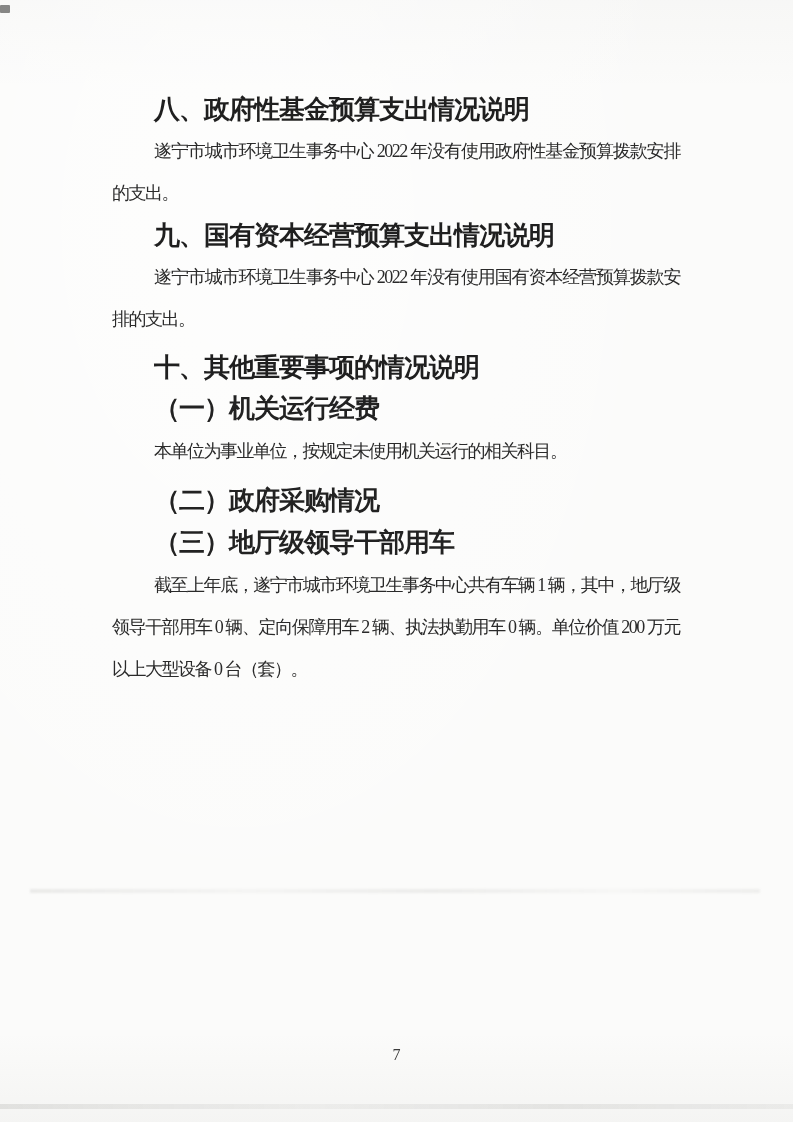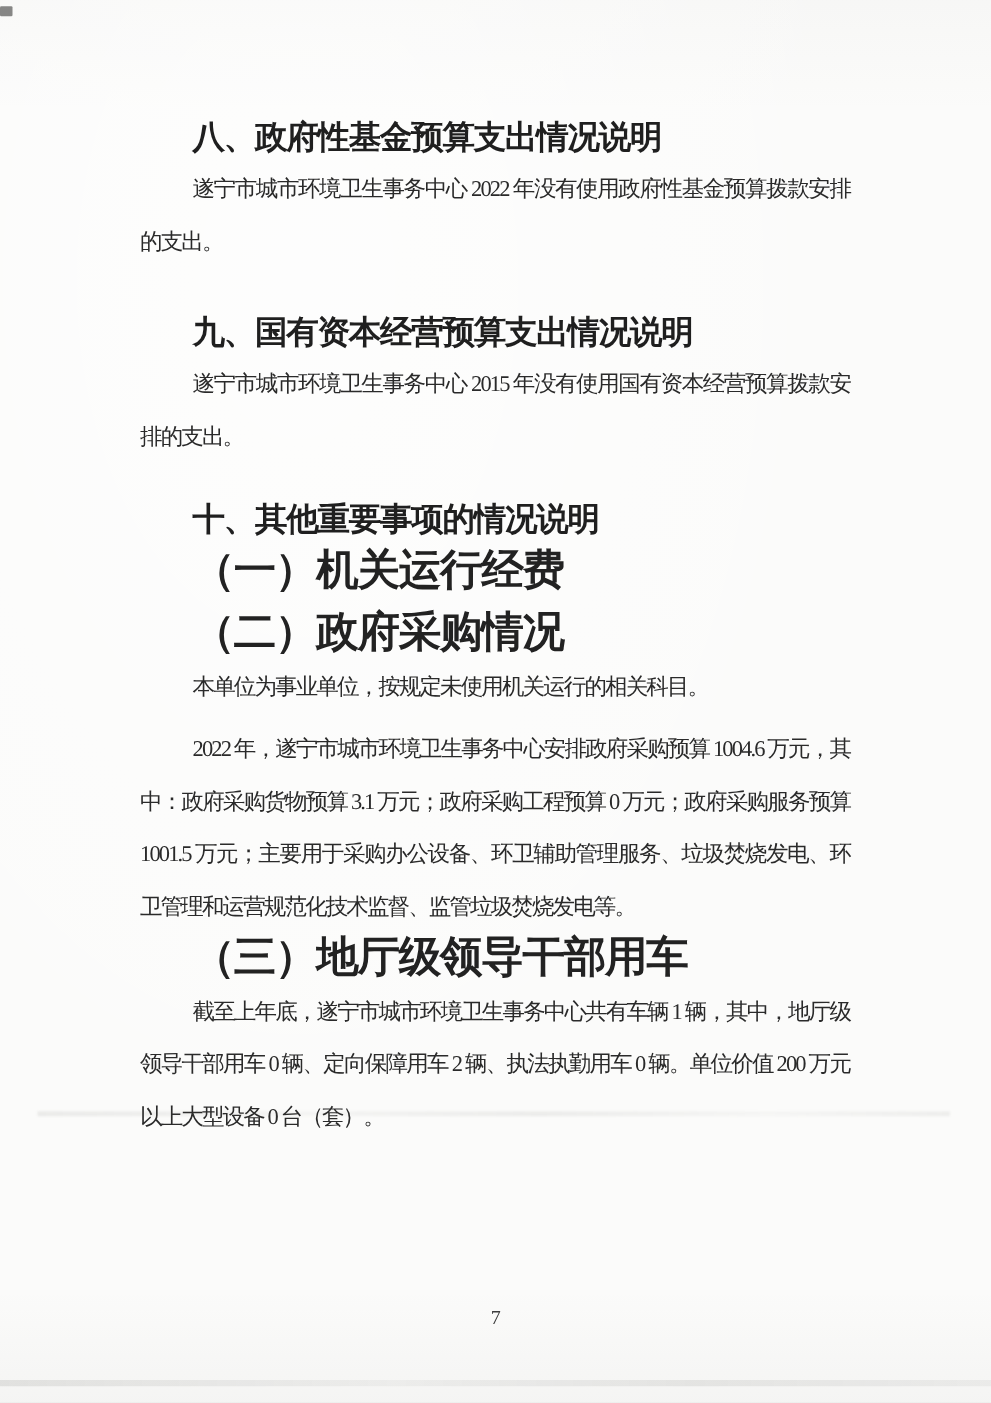--- a/index.html
+++ b/index.html
@@ -39,31 +39,31 @@
     font-weight: bold;
     font-size: 26px;
     line-height: 42px;
     letter-spacing: -1px;
     text-indent: 42px;
     color: #1f1f1f;
   }
   .sub-heading {
     font-family: "Liberation Serif", serif;
     font-weight: bold;
-    font-size: 34px;
+    font-size: 26px;
     line-height: 42px;
     letter-spacing: -1px;
     text-indent: 42px;
     color: #222222;
   }
   .paragraph {
     text-indent: 42px;
   }
-  .mt-lg { margin-top: 30px; }
-  .mt-md { margin-top: 24px; }
+  .mt-lg { }
+  .mt-md { margin-top: 6px; }
   .mt-sm { margin-top: 8px; }
   .page-number {
     position: absolute;
     top: 1046px;
     left: 0;
     width: 100%;
     text-align: center;
     font-size: 16px;
     letter-spacing: 0;
     color: #3c3c3c;
@@ -111,31 +111,30 @@
   <span class="scan-speck-topleft"></span>
 
   <div class="content">
 
     <div class="block section-heading">八、政府性基金预算支出情况说明</div>
 
     <div class="block paragraph">遂宁市城市环境卫生事务中心 2022 年没有使用政府性基金预算拨款安排的支出。</div>
 
     <div class="block section-heading mt-lg">九、国有资本经营预算支出情况说明</div>
 
-    <div class="block paragraph">遂宁市城市环境卫生事务中心 2015 年没有使用国有资本经营预算拨款安排的支出。</div>
+    <div class="block paragraph">遂宁市城市环境卫生事务中心 2022 年没有使用国有资本经营预算拨款安排的支出。</div>
 
     <div class="block section-heading mt-md">十、其他重要事项的情况说明</div>
 
     <div class="block sub-heading">（一）机关运行经费</div>
 
+    <div class="block paragraph">本单位为事业单位，按规定未使用机关运行的相关科目。</div>
+
     <div class="block sub-heading mt-sm">（二）政府采购情况</div>
 
-    <div class="block paragraph">本单位为事业单位，按规定未使用机关运行的相关科目。</div>
-
-    <div class="block paragraph mt-sm">2022 年，遂宁市城市环境卫生事务中心安排政府采购预算 1004.6 万元，其中：政府采购货物预算 3.1 万元；政府采购工程预算 0 万元；政府采购服务预算 1001.5 万元；主要用于采购办公设备、环卫辅助管理服务、垃圾焚烧发电、环卫管理和运营规范化技术监督、监管垃圾焚烧发电等。</div>
 
     <div class="block sub-heading">（三）地厅级领导干部用车</div>
 
     <div class="block paragraph">截至上年底，遂宁市城市环境卫生事务中心共有车辆 1 辆，其中，地厅级领导干部用车 0 辆、定向保障用车 2 辆、执法执勤用车 0 辆。单位价值 200 万元以上大型设备 0 台（套）。</div>
 
   </div>
 
   <div class="scan-streak"></div>
 
   <div class="page-number">7</div>

